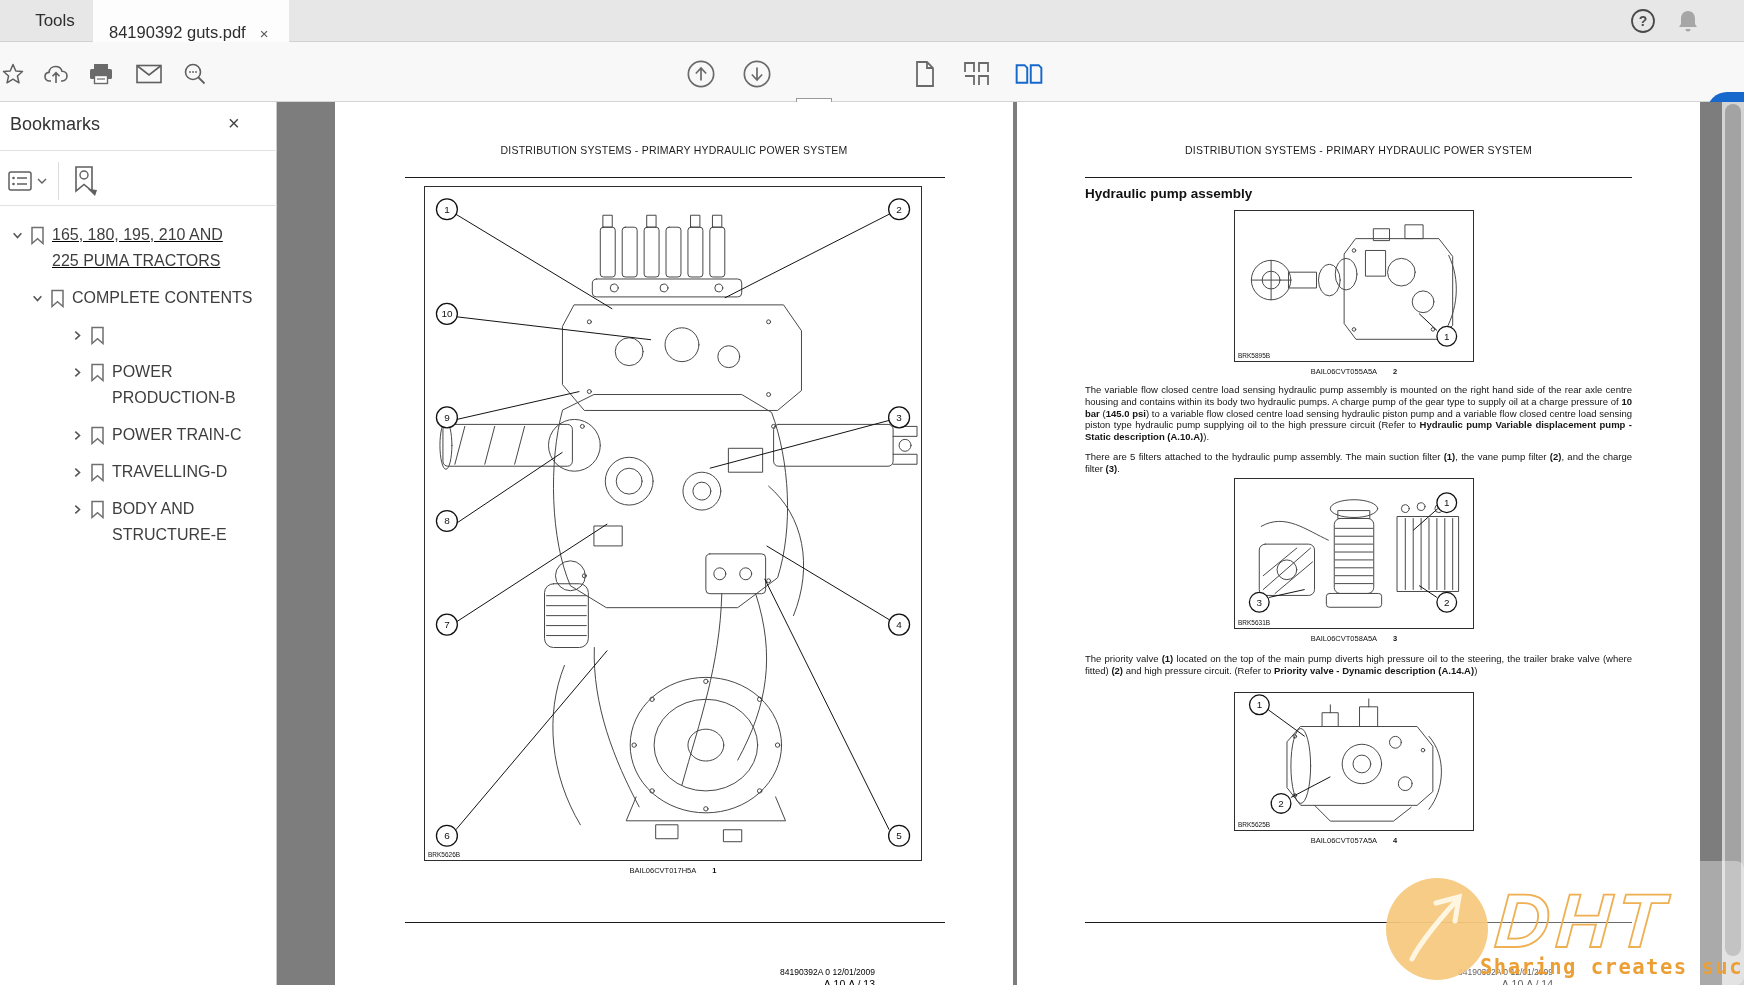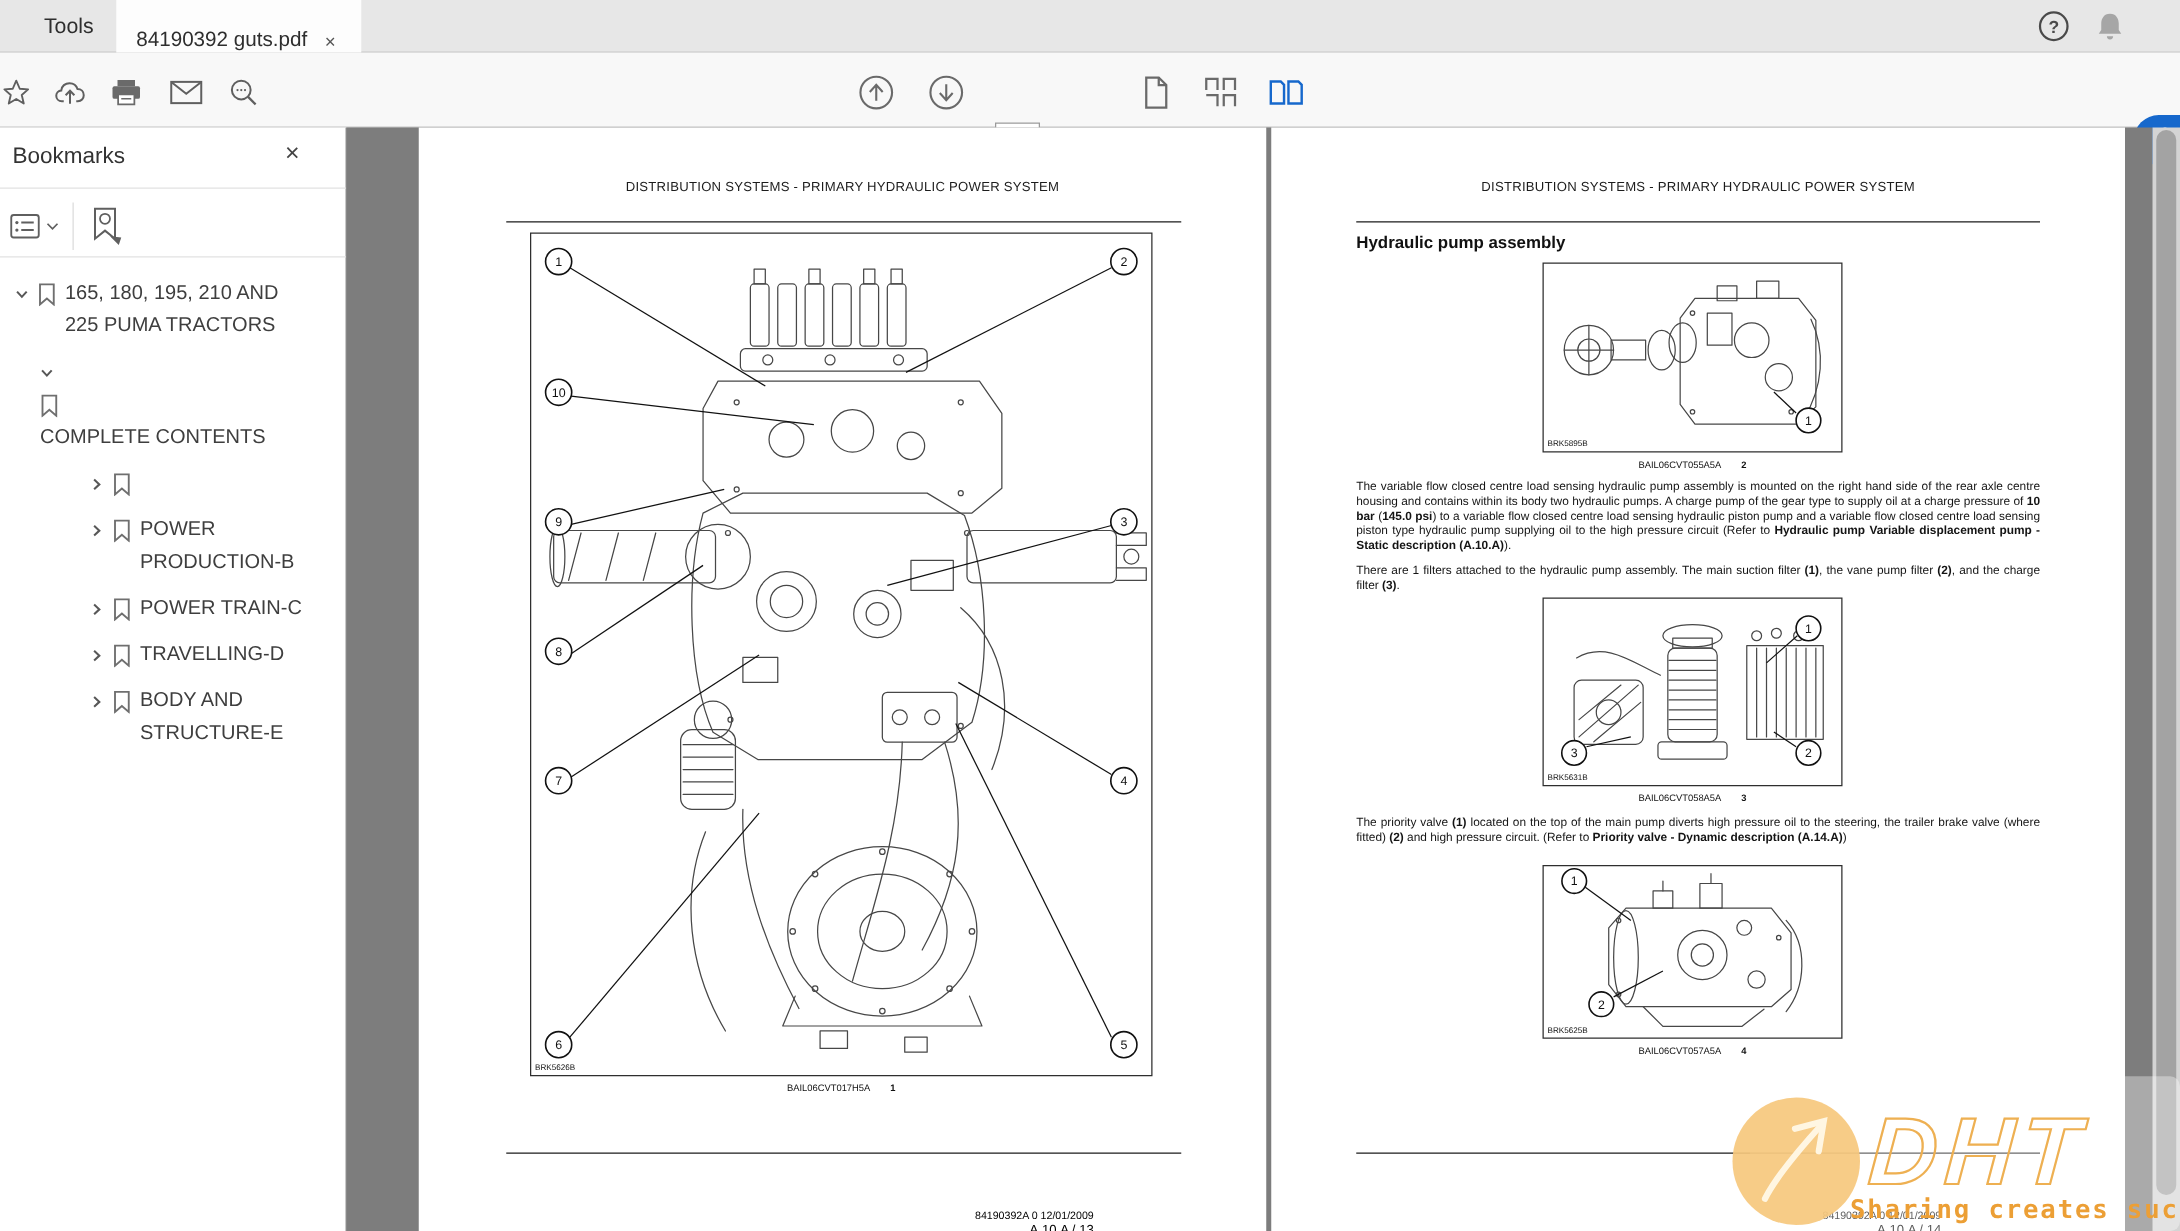--- a/index.html
+++ b/index.html
@@ -214,34 +214,34 @@
       <svg width="28" height="32" viewBox="0 0 28 32">
         <path d="M5 2 H21 V26 L13 19.5 L5 26 Z" fill="none" stroke="#5f5f5f" stroke-width="1.6"></path>
         <circle cx="13" cy="10" r="4" fill="none" stroke="#5f5f5f" stroke-width="1.4"></circle>
         <path d="M17 24 L24 31 L26 25 Z" fill="#5f5f5f"></path>
       </svg>
     </div>
   </div>
   <div class="abs pdivider" style="top:103px"></div>
 
   <div id="bm-list" class="abs">
-      <div class="bm-row lvl0" style="padding-left: 8px;">
+      <div class="bm-row lvl0" style="padding-left: 8px; text-decoration: underline;">
     <span class="bm-chev">
       <svg width="11" height="11" viewBox="0 0 10 10">
             <path d="M1.5 3 L5 6.8 L8.5 3" fill="none" stroke="#585858" stroke-width="1.5"></path>
           </svg>
     </span>
     <span class="bm-ico">
       <svg width="15" height="19" viewBox="0 0 15 19">
             <path d="M2 1.5 H13 V17.5 L7.5 12.8 L2 17.5 Z" fill="none" stroke="#6f6f6f" stroke-width="1.5"></path>
           </svg>
     </span>
     <span class="bm-label">165, 180, 195, 210 AND 225 PUMA TRACTORS</span>
   </div>
-      <div class="bm-row lvl1" style="padding-left: 28px; flex-direction: column;">
+      <div class="bm-row lvl1" style="padding-left: 28px;">
     <span class="bm-chev">
       <svg width="11" height="11" viewBox="0 0 10 10">
             <path d="M1.5 3 L5 6.8 L8.5 3" fill="none" stroke="#585858" stroke-width="1.5"></path>
           </svg>
     </span>
     <span class="bm-ico">
       <svg width="15" height="19" viewBox="0 0 15 19">
             <path d="M2 1.5 H13 V17.5 L7.5 12.8 L2 17.5 Z" fill="none" stroke="#6f6f6f" stroke-width="1.5"></path>
           </svg>
     </span>
@@ -505,21 +505,21 @@
           <text x="214" y="130.5">1</text>
         </g>
     </svg>
     <span class="fig-code">BRK5895B</span>
   </div>
   <div class="fig-cap" style="left:217px; top:265px; width:240px">
     <span>BAIL06CVT055A5A</span><b>2</b>
   </div>
 
   <div class="para" style="left:68px; top:282px; width:547px"><span>The variable flow closed centre load sensing hydraulic pump assembly is mounted on the right hand side of the rear axle centre housing and contains within its body two hydraulic pumps. A charge pump of the gear type to supply oil at a charge pressure of </span><b>10 bar</b><span> (</span><b>145.0 psi</b><span>) to a variable flow closed centre load sensing hydraulic piston pump and a variable flow closed centre load sensing piston type hydraulic pump supplying oil to the high pressure circuit (Refer to </span><b>Hydraulic pump Variable displacement pump - Static description (A.10.A)</b><span>).</span></div>
-  <div class="para" style="left:68px; top:349px; width:547px"><span>There are 1 filters attached to the hydraulic pump assembly. The main suction filter </span><b>(1)</b><span>, the vane pump filter </span><b>(2)</b><span>, and the charge filter </span><b>(3)</b><span>.</span></div>
+  <div class="para" style="left:68px; top:349px; width:547px"><span>There are 5 filters attached to the hydraulic pump assembly. The main suction filter </span><b>(1)</b><span>, the vane pump filter </span><b>(2)</b><span>, and the charge filter </span><b>(3)</b><span>.</span></div>
 
   <div class="fig" style="left:217px; top:376px; width:240px; height:151px">
     <svg viewBox="0 0 240 151">
       <g class="art">
         <ellipse cx="120" cy="30" rx="24" ry="9"></ellipse>
         <rect x="104" y="32" width="32" height="8"></rect>
         <rect x="100" y="40" width="40" height="76" rx="6"></rect>
         <line x1="101" y1="50" x2="139" y2="50"></line>
           <line x1="101" y1="58" x2="139" y2="58"></line>
           <line x1="101" y1="66" x2="139" y2="66"></line>

